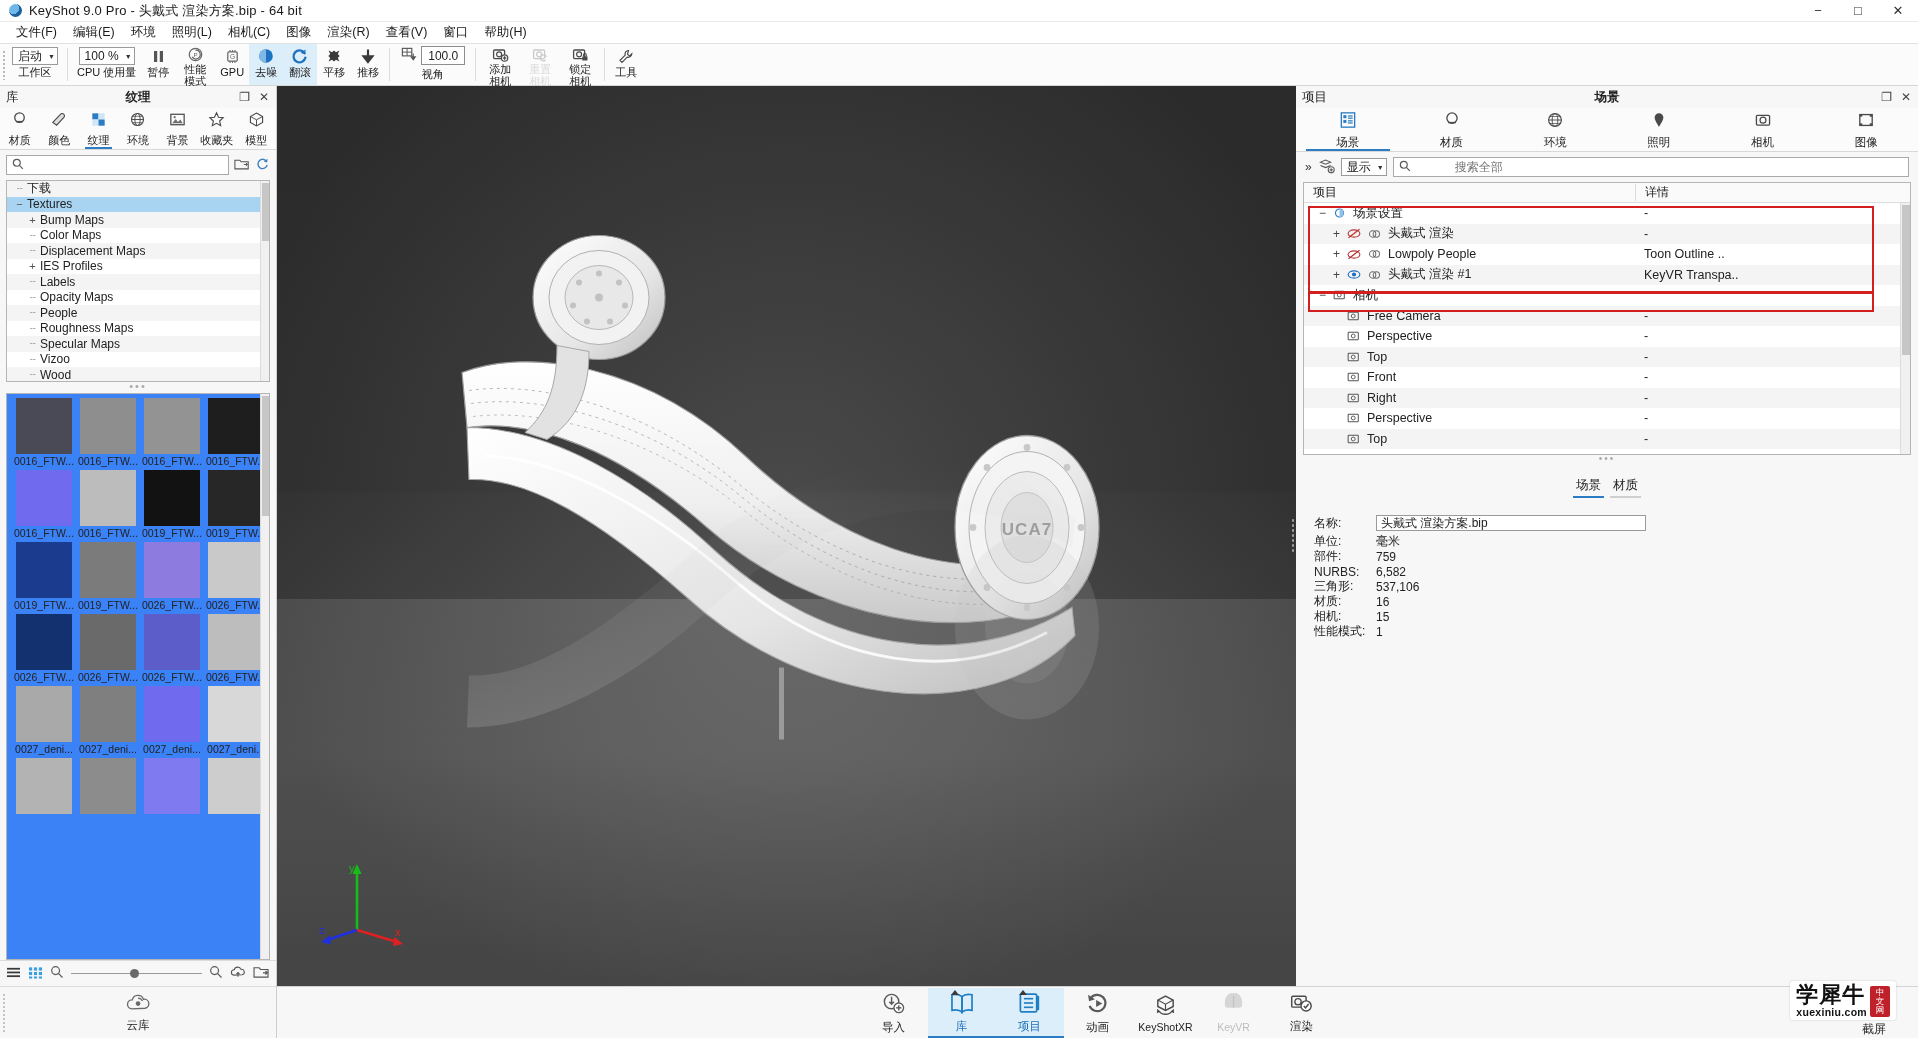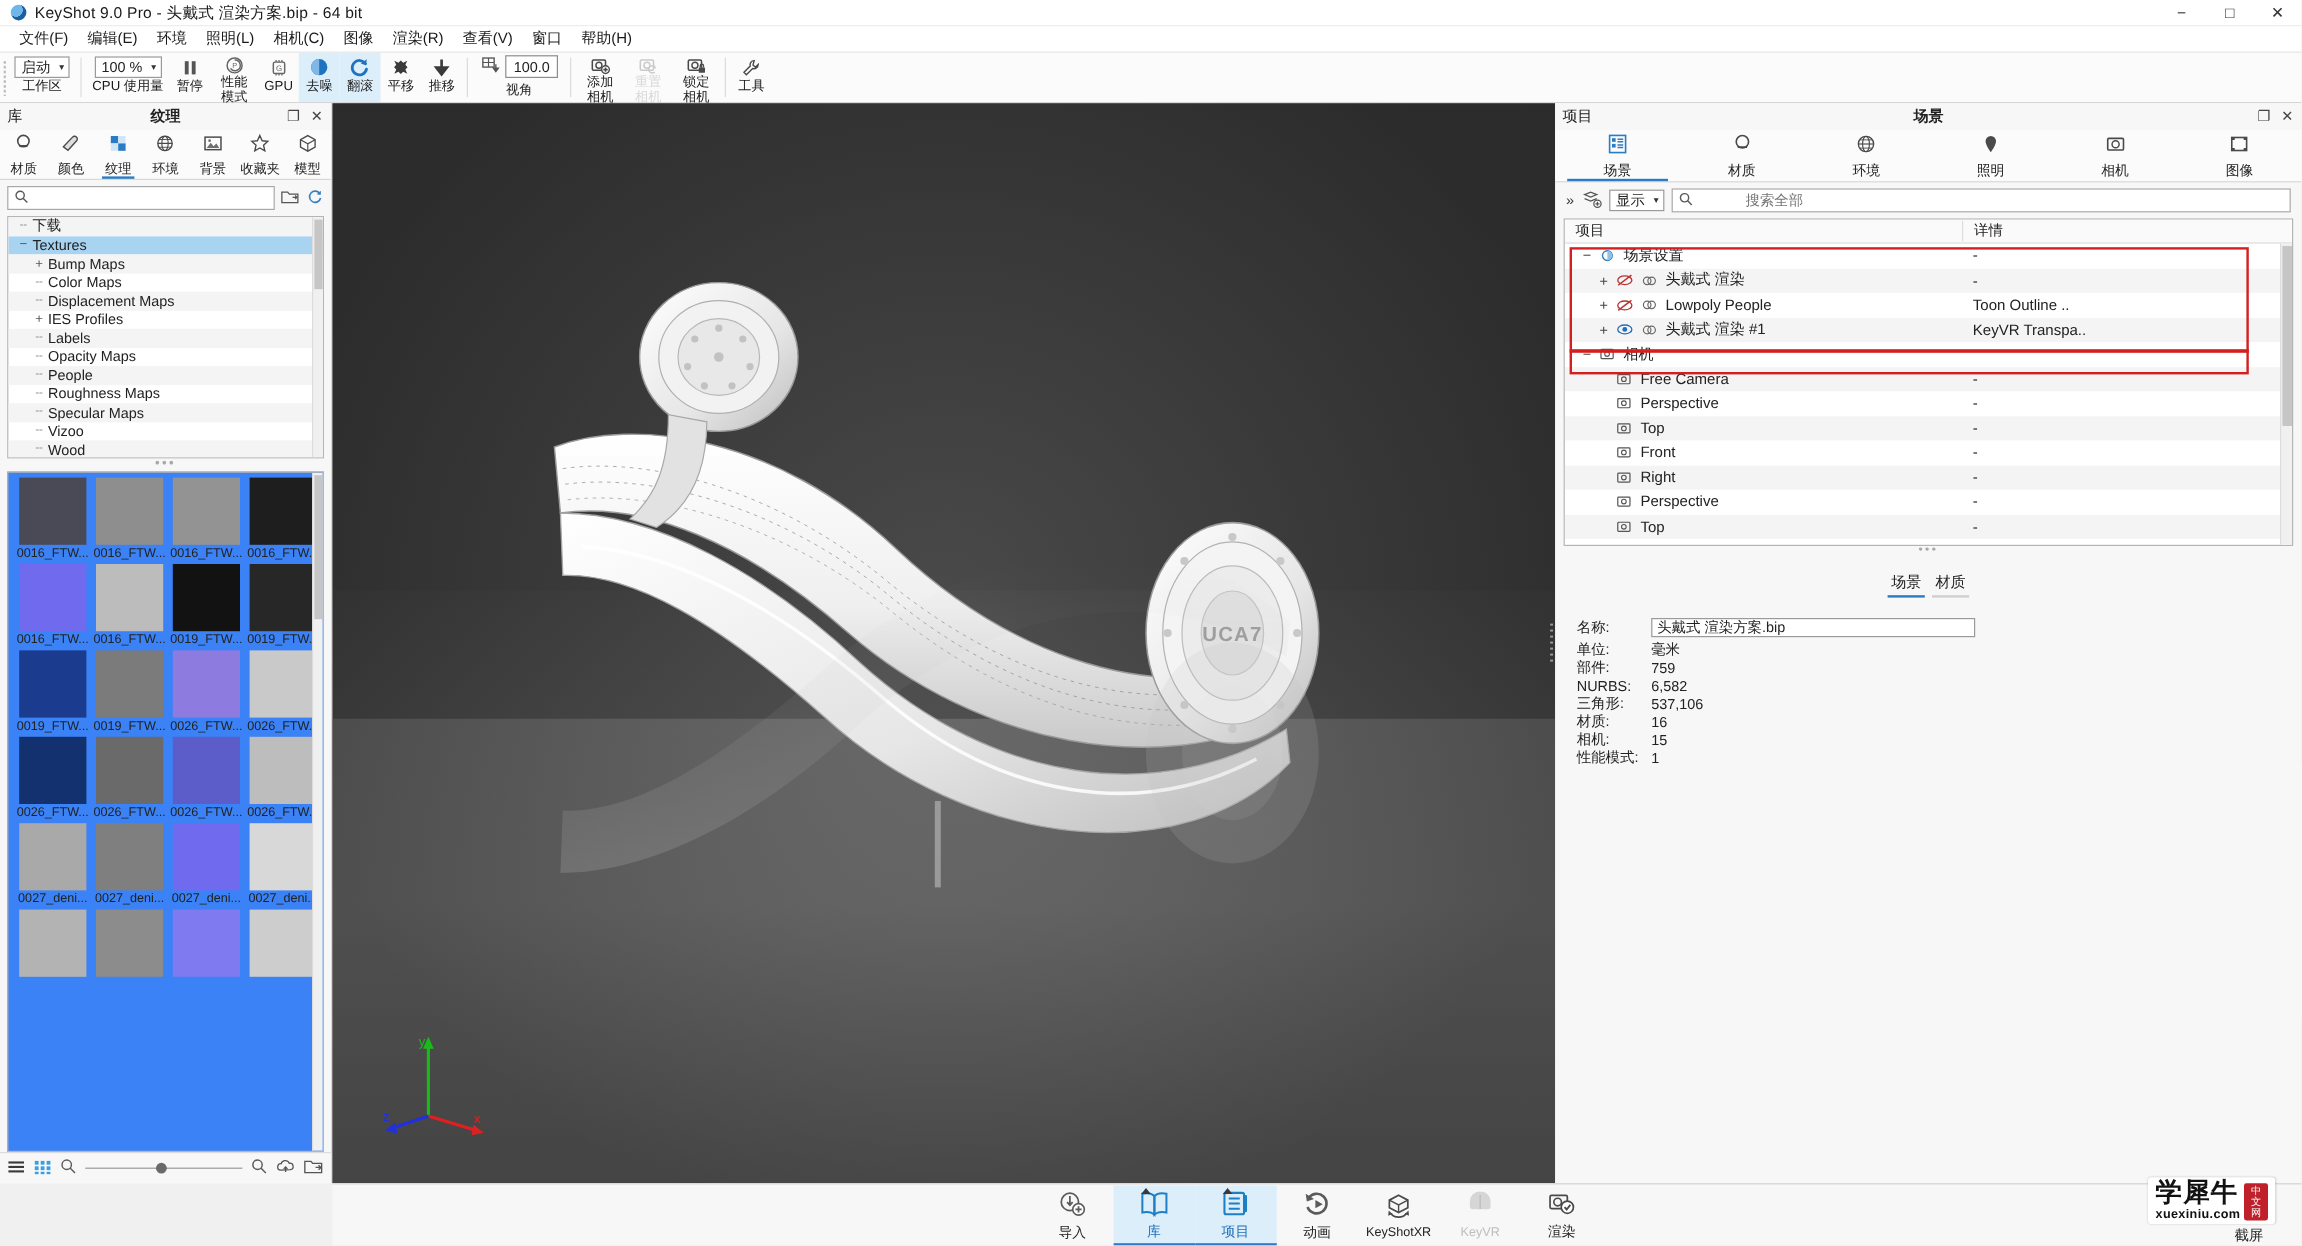--- a/index.html
+++ b/index.html
@@ -862,20 +862,30 @@
       </span>
       <span>
         <svg width="17" height="14" viewBox="0 0 18 15">
             <path d="M1 3 L6.5 3 L8 4.8 L16 4.8 L16 13 L1 13 Z" fill="none" stroke="#555" stroke-width="1.2"></path>
             <path d="M10.6 8.4 L15.2 8.4 M13.2 6.4 L15.4 8.4 L13.2 10.4" stroke="#555" stroke-width="1.2" fill="none"></path>
           </svg>
       </span>
     </div>
   </div>
 
+  <div class="cloudbtn">
+    <span>
+      <svg width="27" height="22" viewBox="0 0 30 24">
+        <path d="M7.5 18.5 a5 5 0 0 1 .6-10 a6.5 6.5 0 0 1 12.4-.7 a5 5 0 0 1 1.8 10 Z" fill="none" stroke="#6a6a6a" stroke-width="1.5"></path>
+        <circle cx="14.5" cy="12.6" r="2.6" fill="#6a6a6a"></circle>
+        <path d="M14.5 6.5 a6 6 0 0 1 5 3.2" fill="none" stroke="#6a6a6a" stroke-width="1.4"></path>
+      </svg>
+    </span>
+    <span class="lbl">云库</span>
+  </div>
 
   <div class="viewport">
     <div class="vp-floor"></div>
     <div class="vp-vig"></div>
 
     <div class="hs-wrap">
       <svg width="760" height="560" viewBox="0 0 760 560">
         <defs>
           <linearGradient id="bandG" x1="0" y1="0" x2="0" y2="1">
             <stop offset="0" stop-color="#ffffff"></stop>

